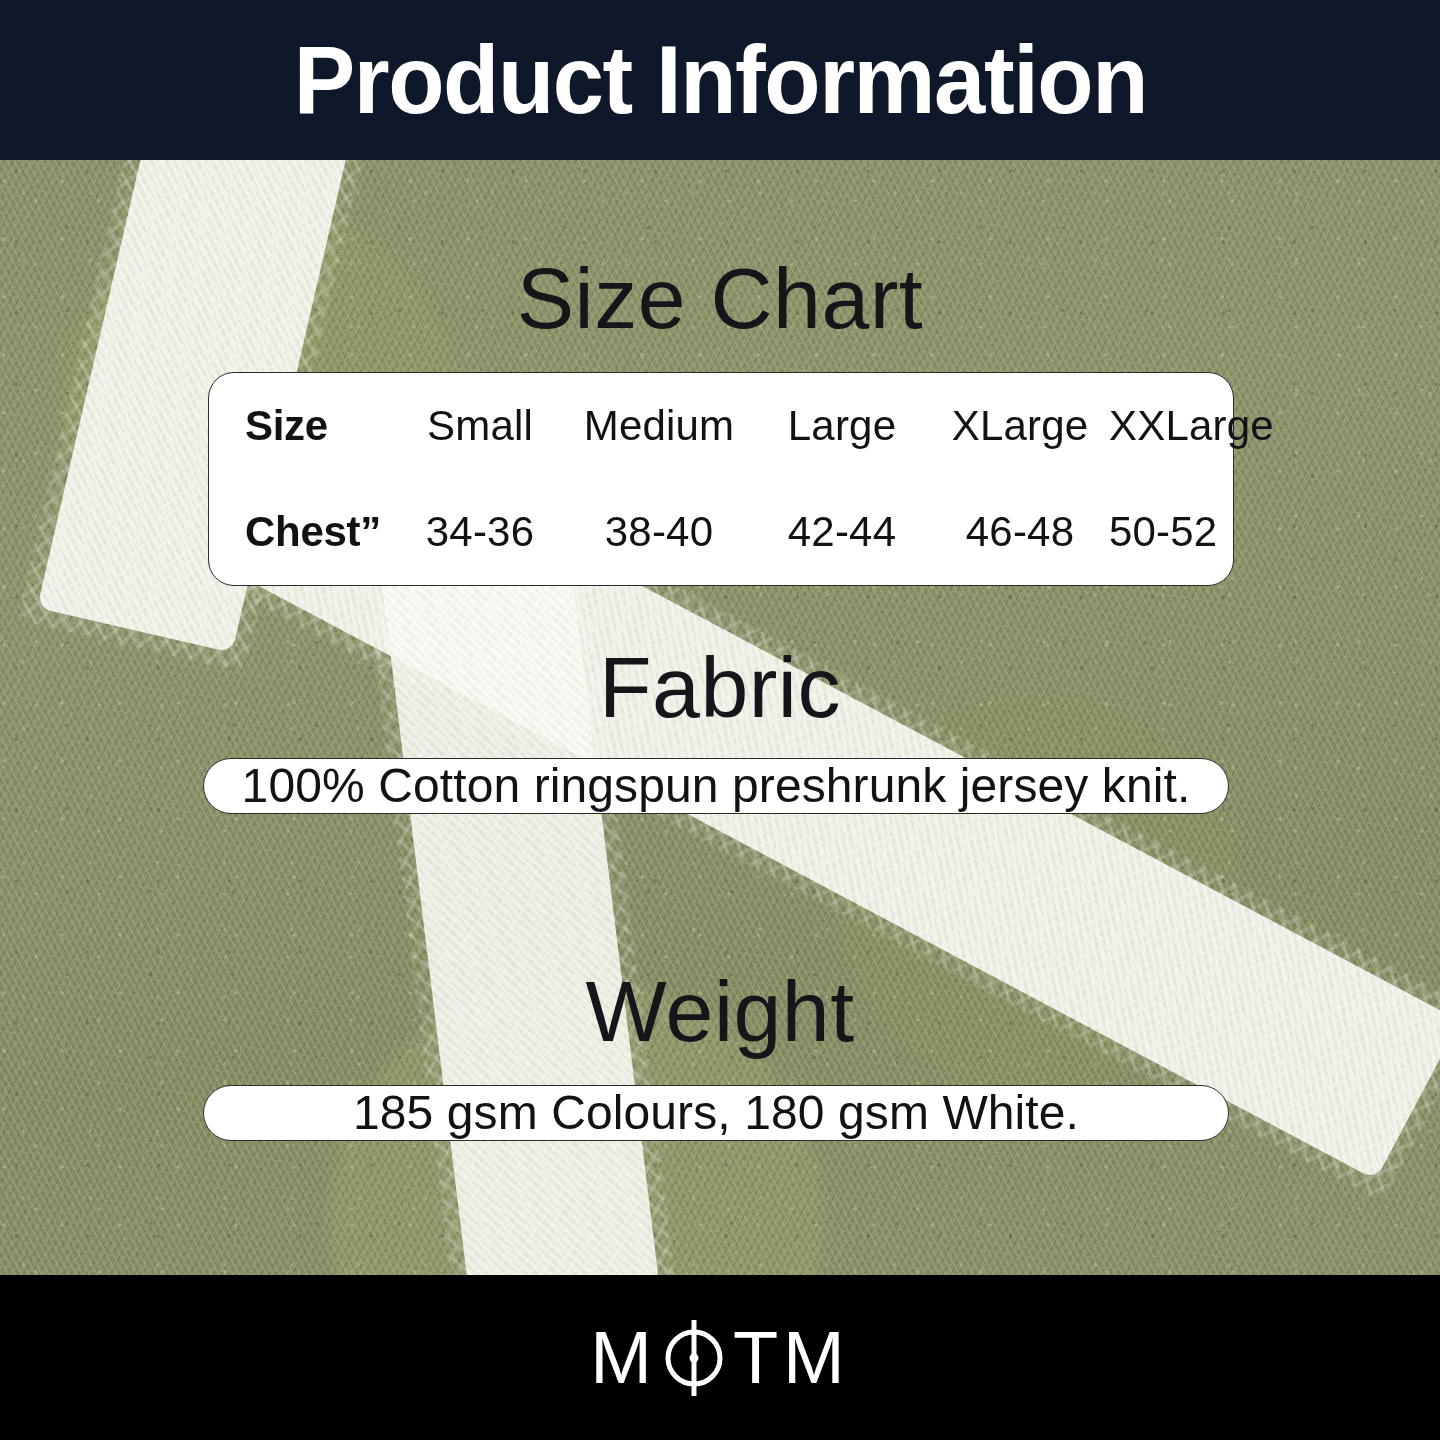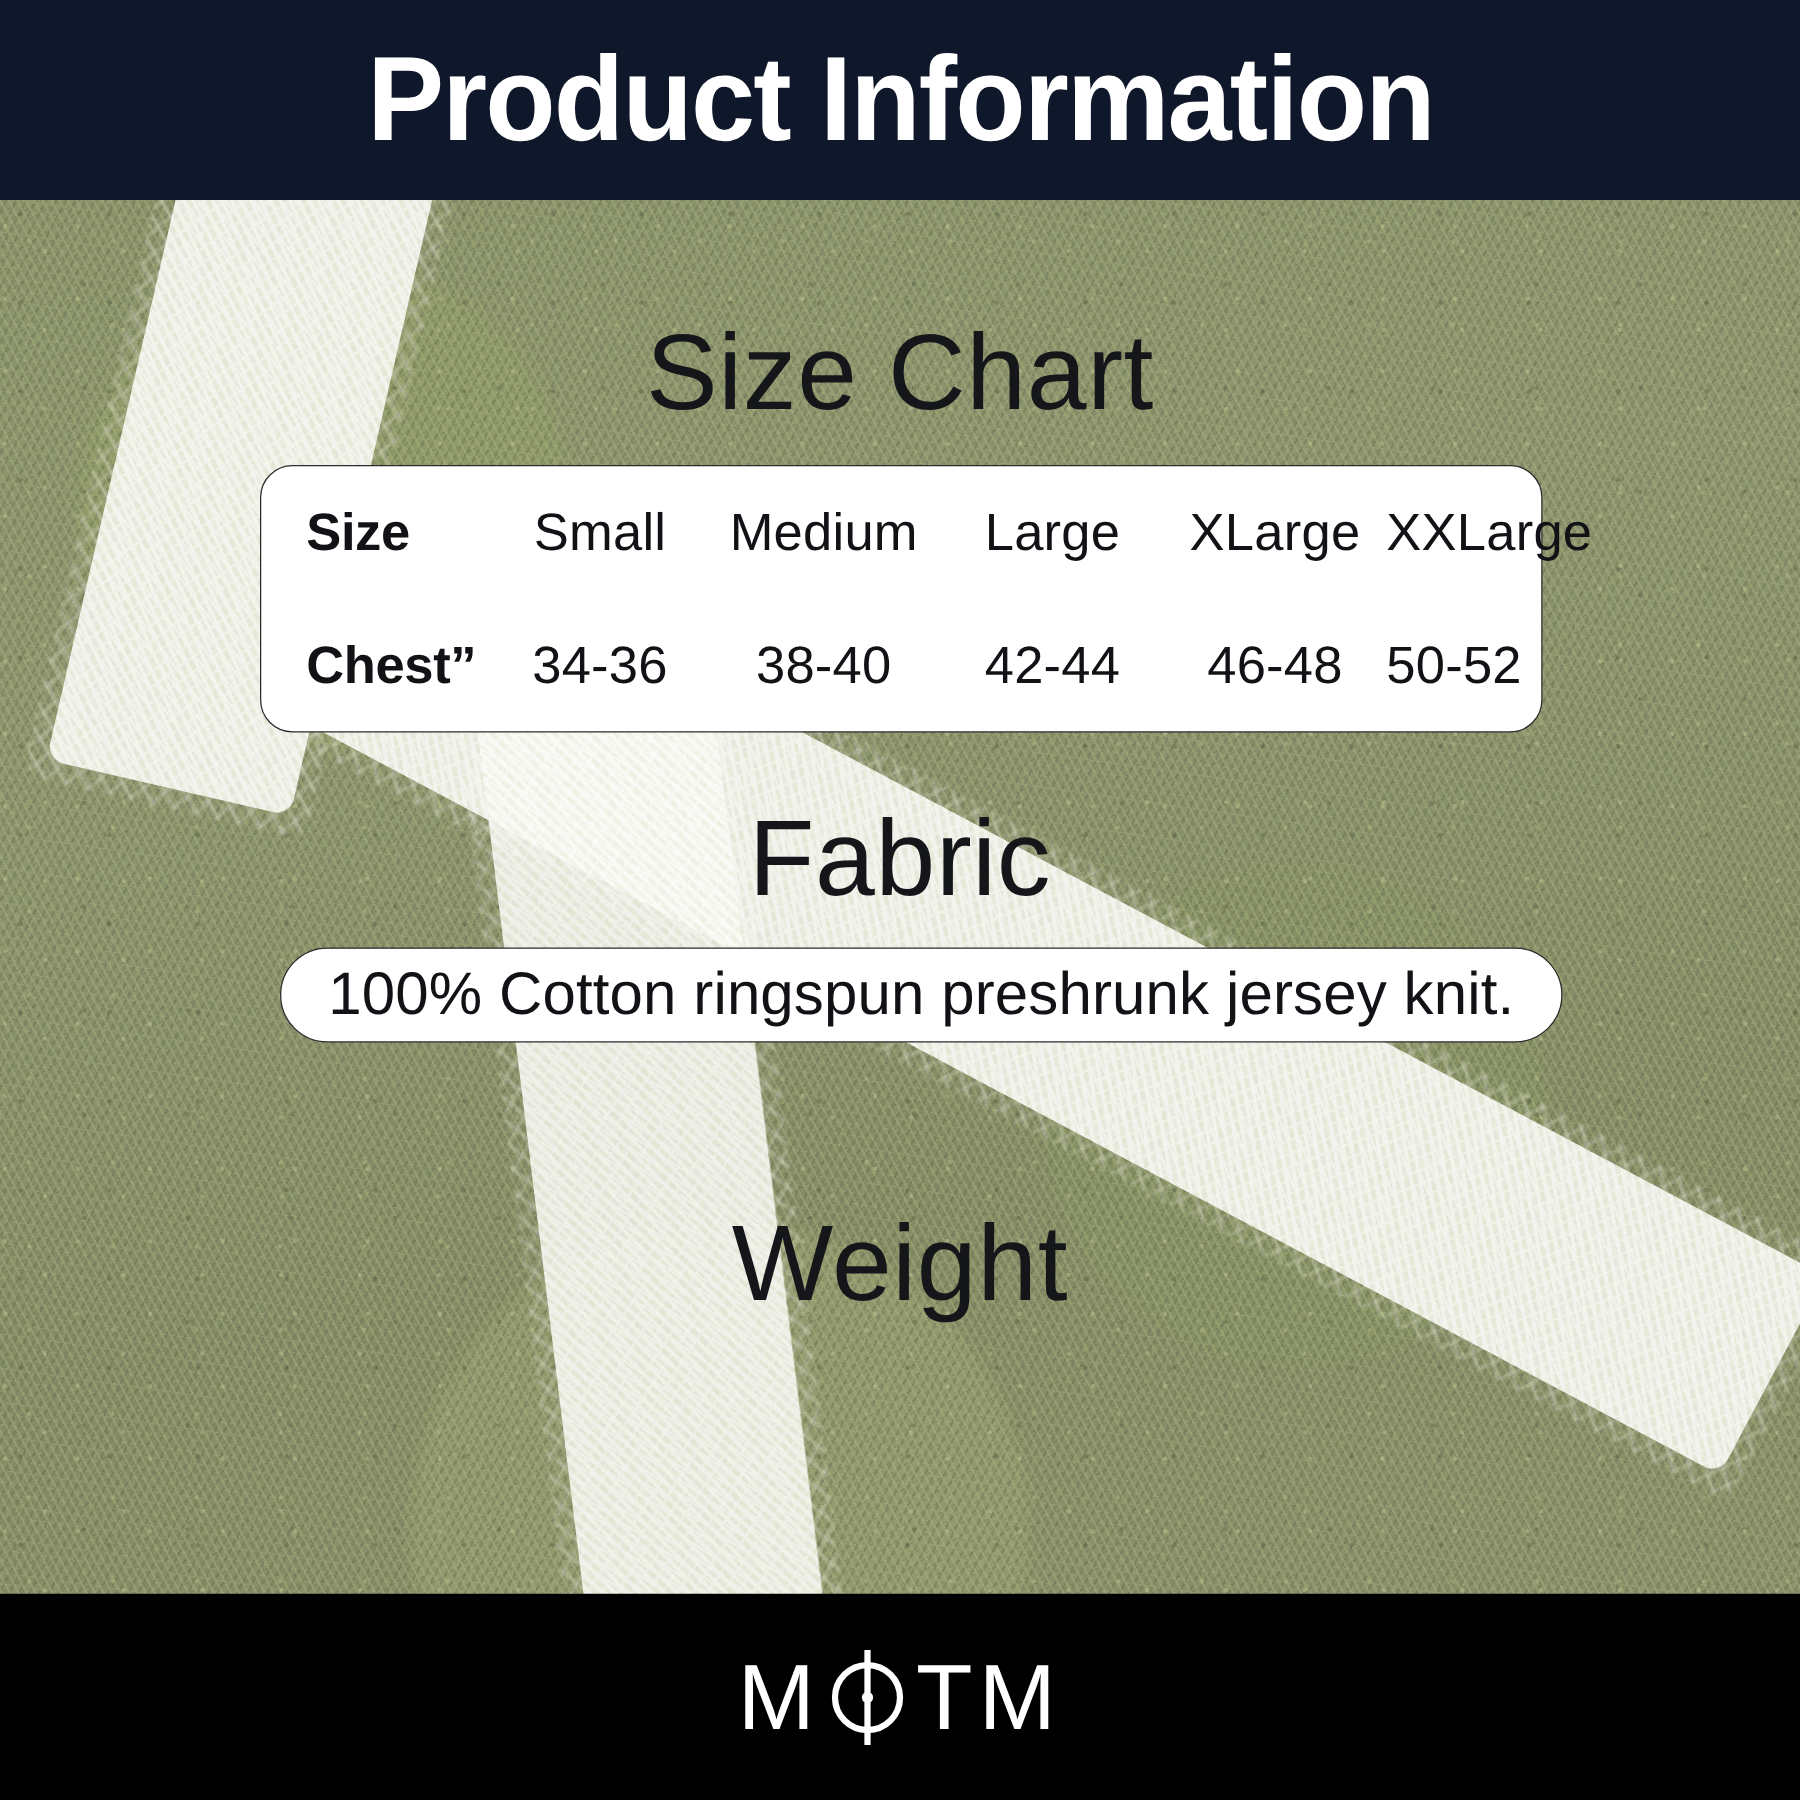--- a/index.html
+++ b/index.html
@@ -260,23 +260,23 @@
   .col-label  { flex: 0 0 150px; text-align: left; padding-left: 14px; }
   .col-s      { flex: 0 0 170px; }
   .col-m      { flex: 0 0 188px; }
   .col-l      { flex: 0 0 178px; }
   .col-xl     { flex: 0 0 178px; }
   .col-xxl    { flex: 1 1 auto; }
 
   
   .pill {
     position: absolute;
-    left: 224px;
+    left: 203px;
     width: 1026px;
-    height: 76px;
+    height: 56px;
     background: #ffffff;
     border: 1.5px solid #2b2b2b;
     border-radius: 38px;
     box-sizing: border-box;
     display: flex;
     align-items: center;
     justify-content: center;
   }
   #pill-fabric { top: 598px; }
   #pill-weight { top: 925px; }
@@ -345,20 +345,23 @@
     </div>
 
     <div class="section-heading" id="heading-fabric">Fabric</div>
 
     <div class="pill" id="pill-fabric">
       <span class="pill-text">100% Cotton ringspun preshrunk jersey knit.</span>
     </div>
 
     <div class="section-heading" id="heading-weight">Weight</div>
 
+    <div class="pill" id="pill-weight">
+      <span class="pill-text">185 gsm Colours, 180 gsm White.</span>
+    </div>
 
   </div>
 
   <div class="bottom-bar">
     <div class="logo">
       <span class="logo-letter">M</span>
       <span class="logo-mark">
         <svg viewBox="0 0 70 86" width="70" height="86" aria-hidden="true">
           <circle cx="35" cy="43" r="26" fill="none" stroke="#ffffff" stroke-width="5"></circle>
           <line x1="35" y1="5" x2="35" y2="81" stroke="#ffffff" stroke-width="5"></line>

